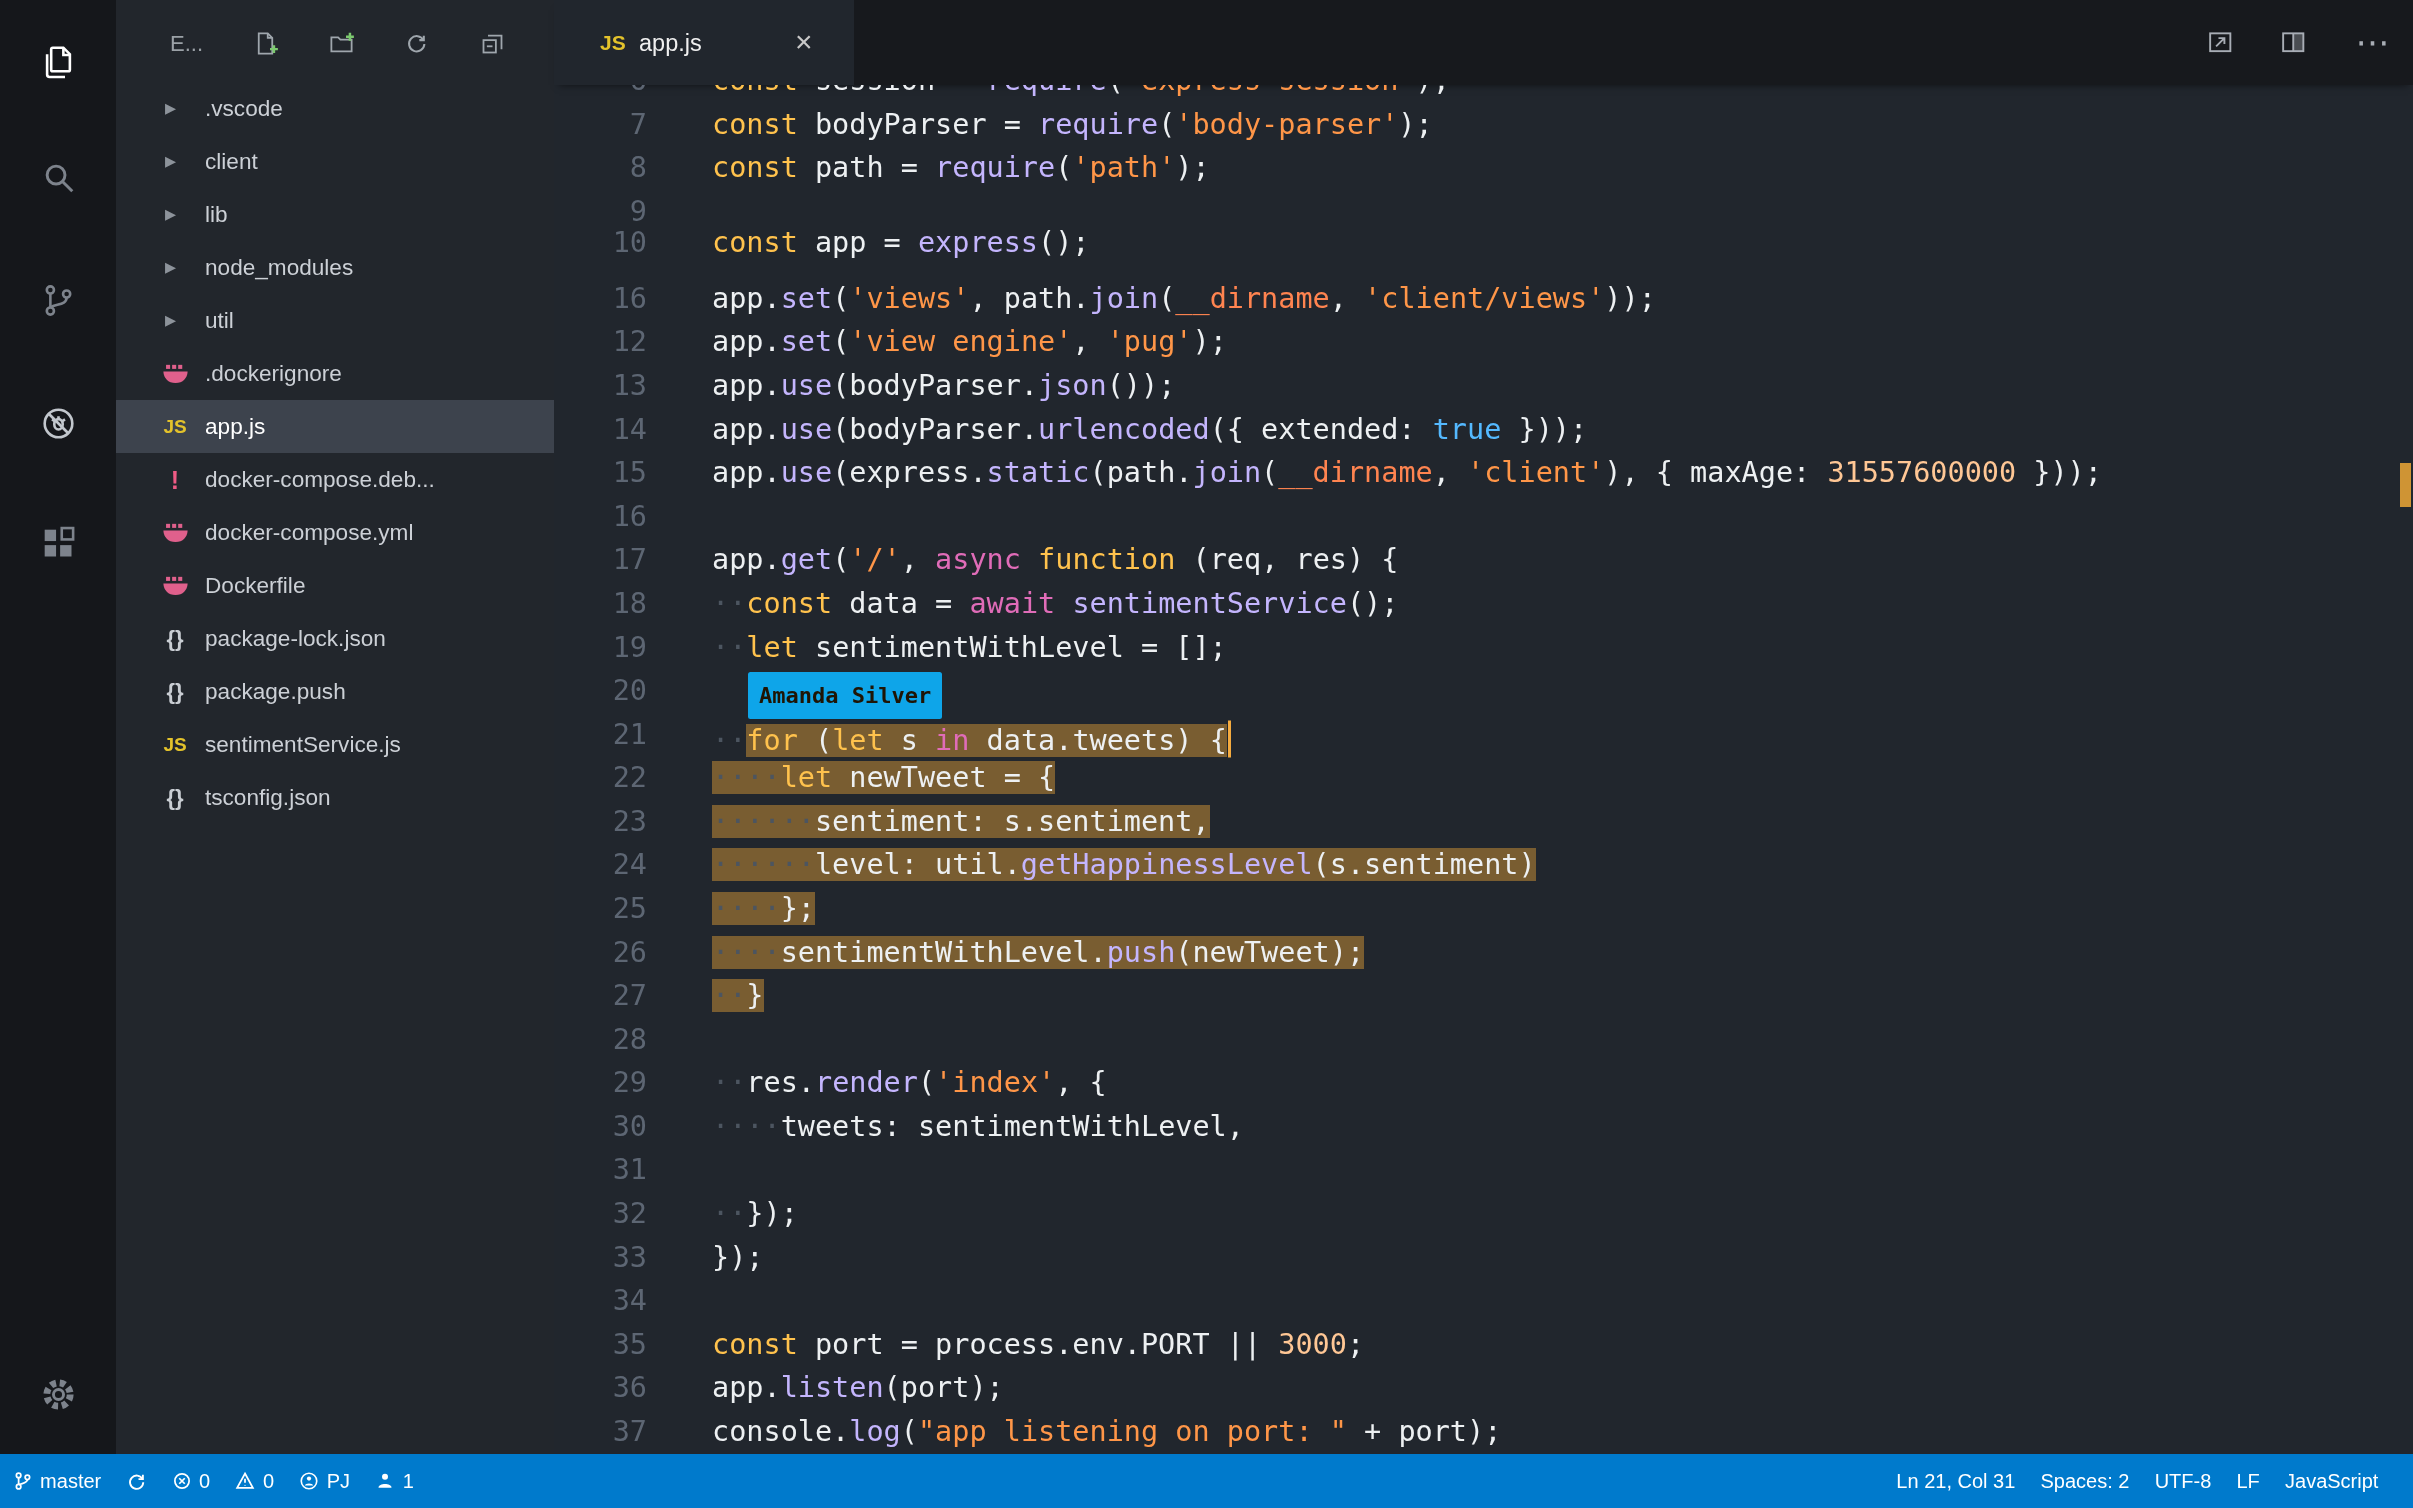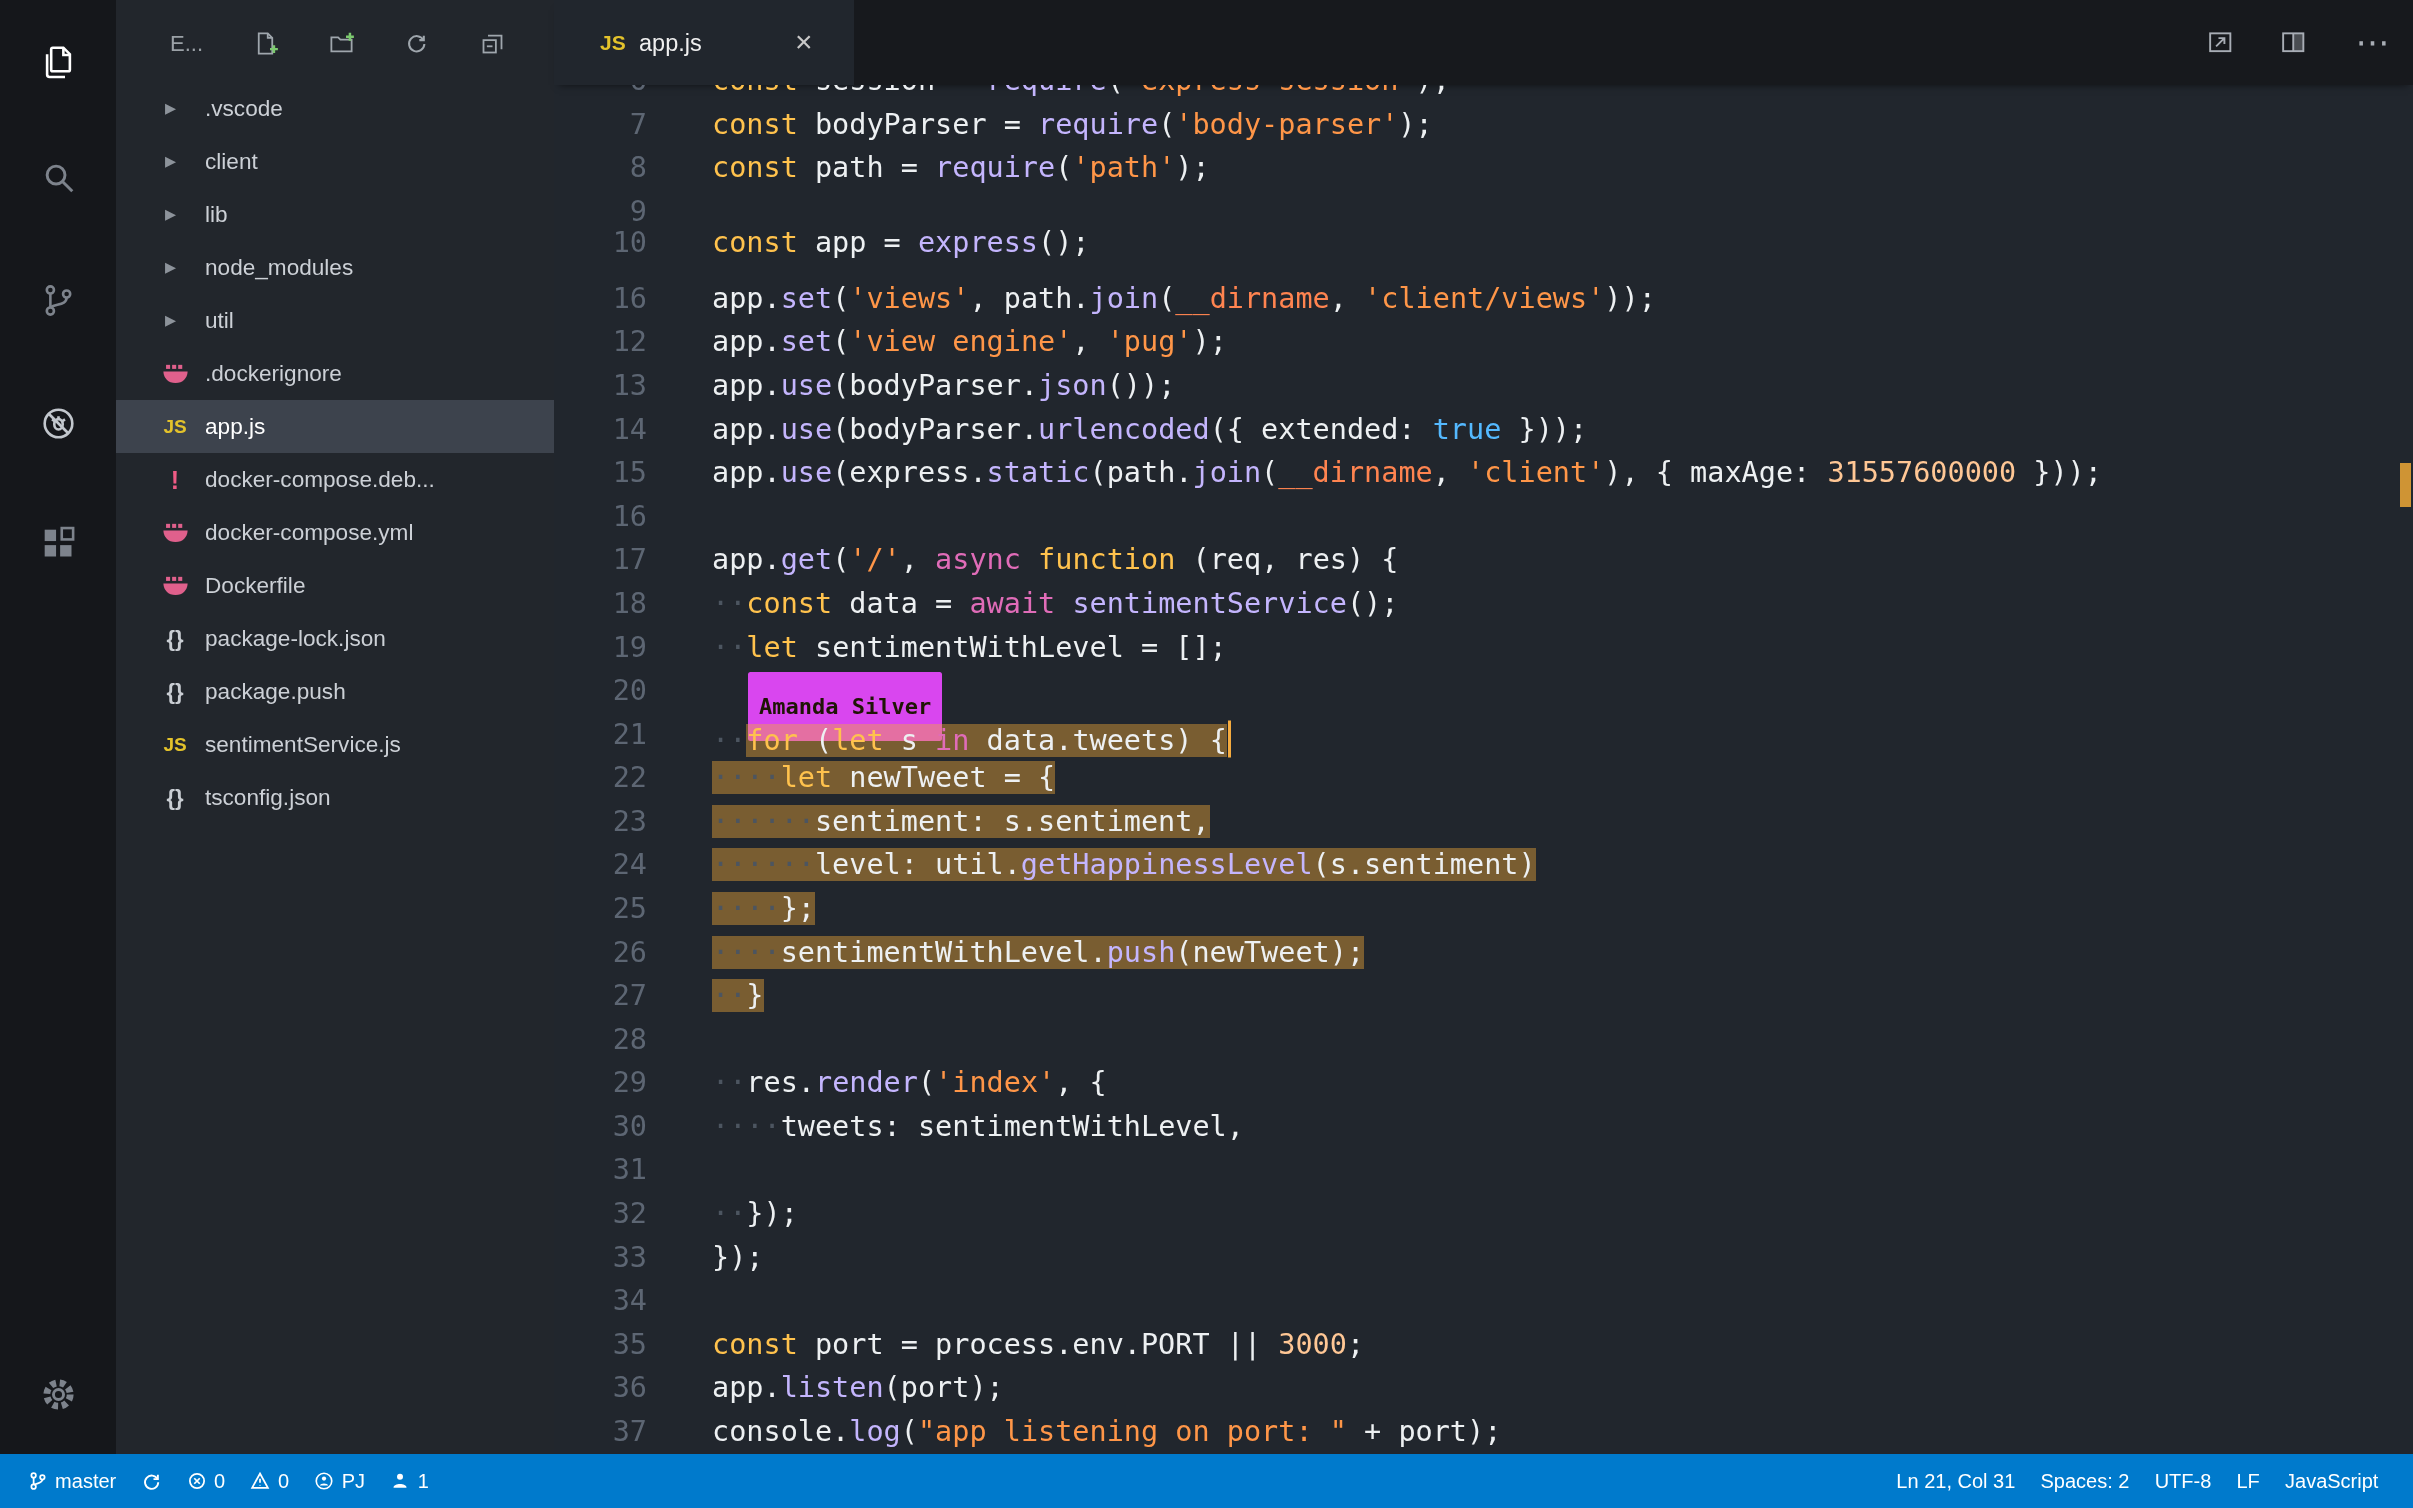--- a/index.html
+++ b/index.html
@@ -51,29 +51,29 @@
   .tk-d{color:#edf0f2;}
   .tk-kw{color:#ffc24d;}
   .tk-pk{color:#e06cb8;}
   .tk-st{color:#ff9648;}
   .tk-fn{color:#c4b5fd;}
   .tk-nm{color:#ffc795;}
   .tk-bl{color:#54b9ff;text-align:right;}
   .tk-sp{color:#ff8450;}
   .tk-ws{color:#4c5560;}
   .hl{background:rgba(243,170,54,.42);}
-  .badge{position:absolute;left:194px;top:2.5px;height:39px;line-height:39px;background:#d946ef;
-         color:#1f1505;font:bold 22px/39px "DejaVu Sans Mono",monospace;padding:15px 11px;border-radius:2.5px;}
+  .badge{position:absolute;left:194px;top:2.5px;height:39px;line-height:39px;background:#0ea5e9;
+         color:#1f1505;font:bold 22px/39px "DejaVu Sans Mono",monospace;padding:4px 11px;border-radius:2.5px;}
   .caret{display:inline-block;width:3.4px;height:37px;background:#f5ab3f;transform:translateY(7.5px);margin-left:0.8px;}
   .ruler-mark{position:absolute;right:1.7px;top:463px;width:11px;height:44px;background:#cf9434;}
 
   
   .statusbar{position:absolute;left:0;right:0;bottom:0;height:54px;background:#007acc;display:flex;
              align-items:center;color:#fff;font-size:20px;}
-  .sb-left{display:flex;align-items:center;height:100%;padding-left:15px;}
+  .sb-left{display:flex;align-items:center;height:100%;}
   .sb-right{margin-left:auto;display:flex;align-items:center;height:100%;padding-right:22px;}
   .st-item{display:flex;align-items:center;gap:7.5px;padding:0 12.6px;height:100%;cursor:pointer;white-space:nowrap;}
   .st-item svg{display:block;}
 </style>
 </head>
 <body>
 
 <div id="root">
 
   <div class="activitybar">

